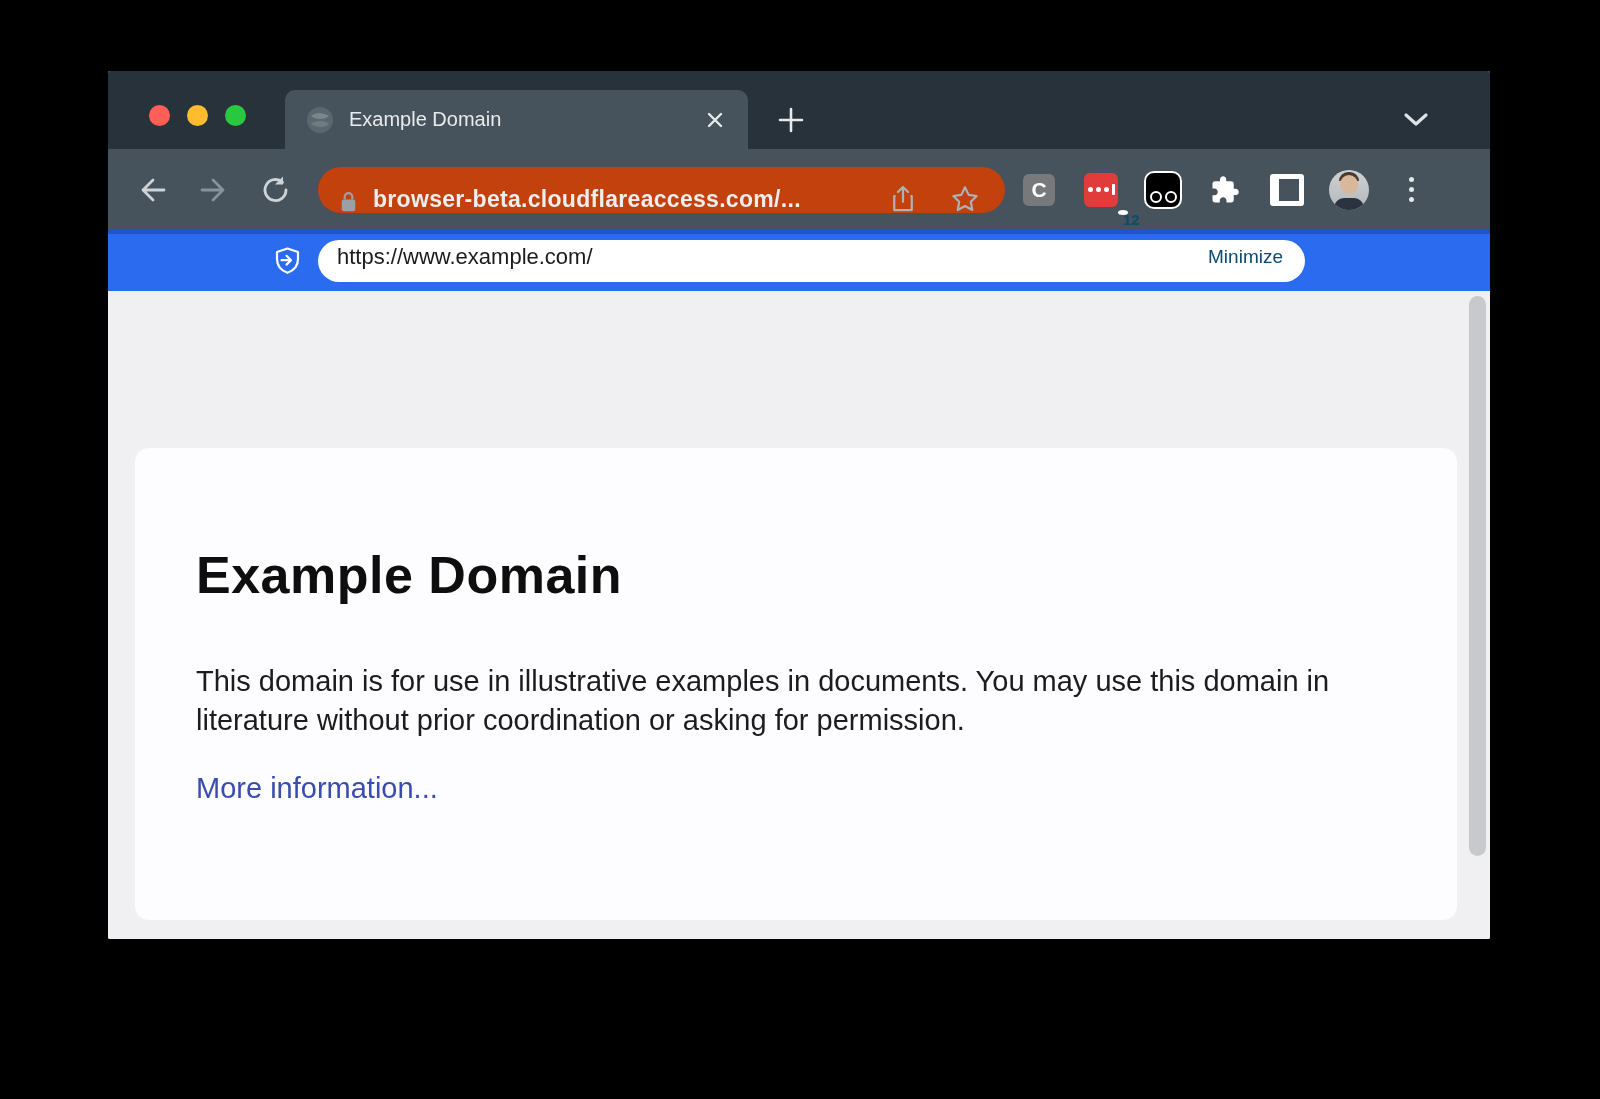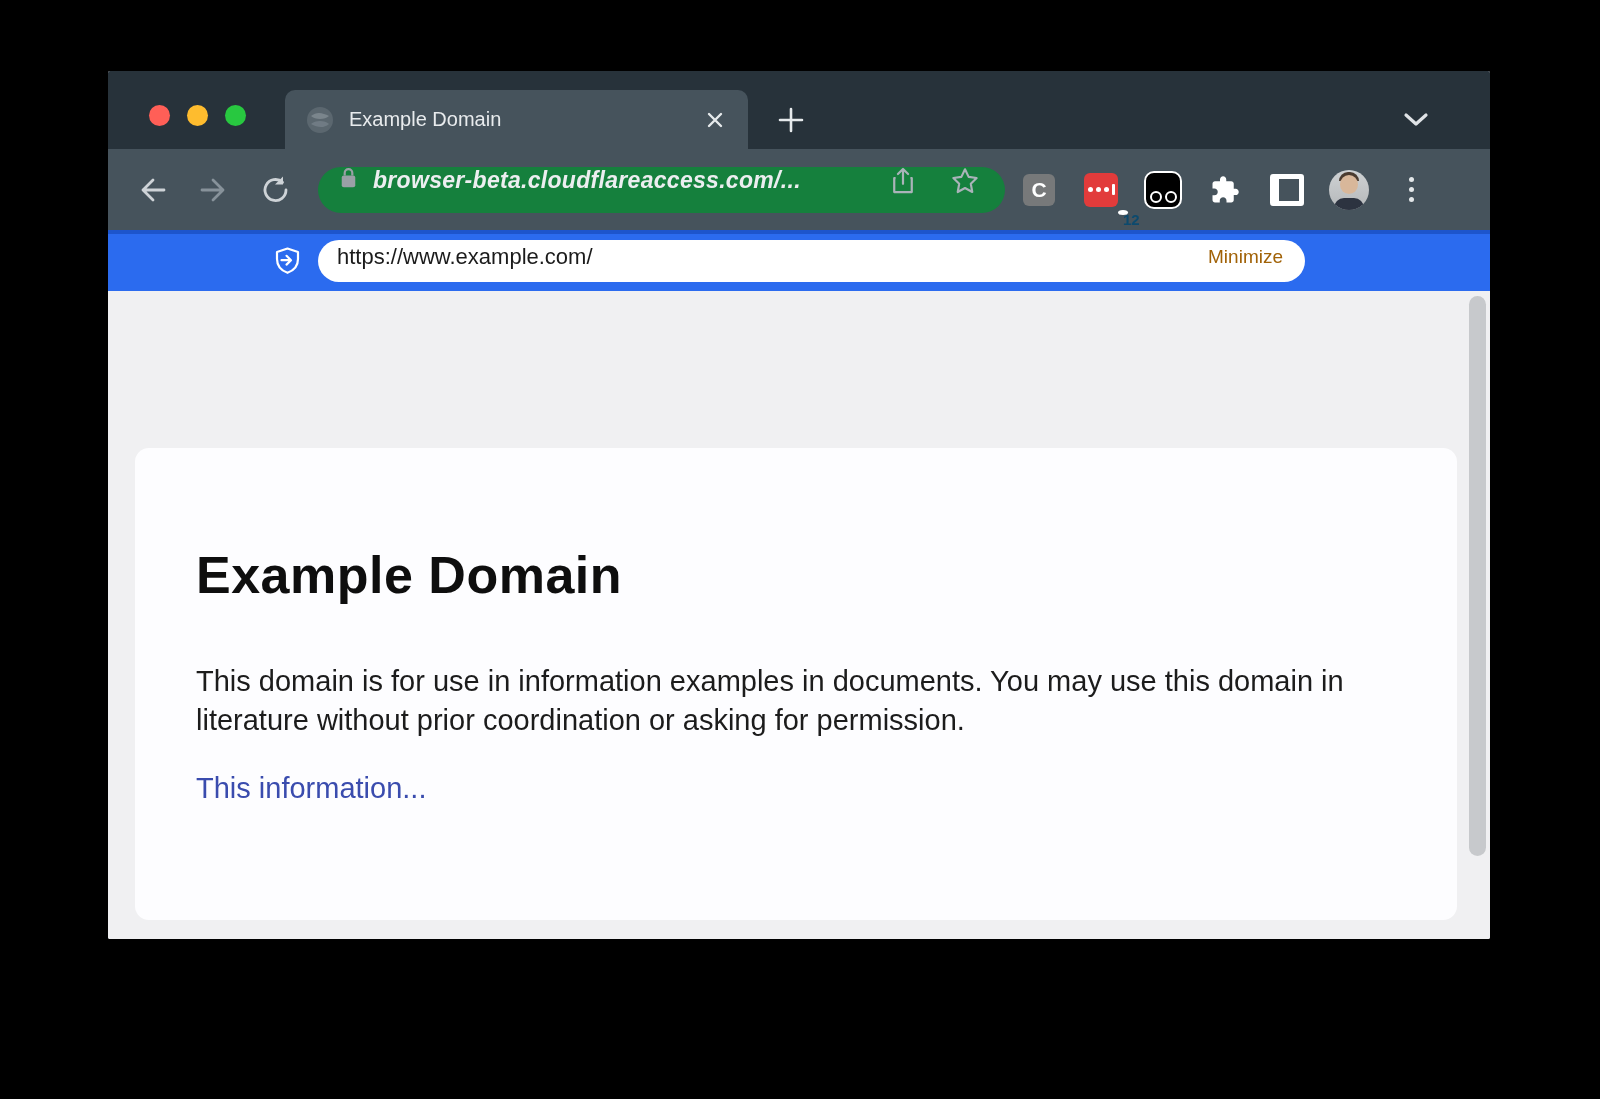--- a/index.html
+++ b/index.html
@@ -26,22 +26,22 @@
   .newtab { position:absolute; left:666px; top:32px; width:34px; height:34px;
             display:flex; align-items:center; justify-content:center; }
   .tabsearch { position:absolute; left:1292px; top:34px; width:32px; height:30px;
                display:flex; align-items:center; justify-content:center; }
 
   
   .toolbar { height:81px; background:#46535c; display:flex; align-items:center; padding-left:24px; flex:0 0 auto; }
   .navbtn { width:40px; height:44px; display:flex; align-items:center; justify-content:center; }
   .navbtn + .navbtn { margin-left:22px; }
 
-  .omnibox { margin-left:22px; width:687px; height:46px; border-radius:23px; background:#15803d;
-             display:flex; align-items:flex-start; padding:0 26px 0 22px;font-style:italic; }
+  .omnibox { margin-left:22px; width:687px; height:46px; border-radius:23px; background:#c2410c;
+             display:flex; align-items:flex-end; padding:0 26px 0 22px; }
   .omni-lock { flex:0 0 auto; margin-right:16px; display:flex; }
   .omni-url { color:#eceef0; font-size:23px; font-weight:bold; letter-spacing:.3px; white-space:nowrap;
               overflow:hidden; flex:1; }
   .omni-share, .omni-star { flex:0 0 auto; display:flex; }
   .omni-share { margin-left:14px; margin-right:36px; }
 
   .extrow { display:flex; align-items:center; margin-left:14px; }
   .extslot { width:40px; height:46px; display:flex; align-items:center; justify-content:center; position:relative; }
   .extslot + .extslot { margin-left:22px; }
 
@@ -65,21 +65,21 @@
   .kebab { display:flex; flex-direction:column; gap:5px; }
   .kebab i { width:5px; height:5px; border-radius:50%; background:#e3e7e9; }
 
   
   .bluebar { height:61px; background:linear-gradient(#1d55cc 0, #1d55cc 4px, #2b6bef 4px);
              display:flex; align-items:center; padding-left:166px; flex:0 0 auto; }
   .shield { width:27px; height:27px; flex:0 0 auto; }
   .iso-input { margin-left:17px; width:987px; height:42px; border-radius:21px; background:#fff;
                display:flex; align-items:center; padding:0 22px 8px 19px; }
   .iso-url { color:#1b1b1b; font-size:22px; flex:1; white-space:nowrap; overflow:hidden; }
-  .iso-min { color:#a16207; font-size:19px; flex:0 0 auto;margin-left:47px; }
+  .iso-min { color:#0c4a6e; font-size:19px; flex:0 0 auto;margin-left:47px; }
 
   
   .content { position:relative; flex:1; background:#f0f0f2; }
   .scroll-thumb { position:absolute; right:4px; top:5px; width:17px; height:560px; border-radius:9px; background:#c7c9cc; }
   .card { position:absolute; left:27px; top:157px; width:1322px; height:472px; background:#fdfdff;
           border-radius:14px; padding:98px 60px 0 61px; }
   .card h1 { font-size:52px; line-height:58px; font-weight:bold; color:#0e0e0e; margin:0 0 58px 0; letter-spacing:.5px; }
   .card p  { font-size:29px; line-height:39px; color:#1c1c1c; max-width:1155px; margin:0 0 32px 0; }
   .card a  { font-size:29px; color:#3a4cae; text-decoration:none; }
 
@@ -219,20 +219,20 @@
       </span>
       <div class="iso-input">
         <span class="iso-url">https://www.example.com/</span>
         <span class="iso-min">Minimize</span>
       </div>
     </div>
 
     <div class="content">
       <div class="card">
         <h1>Example Domain</h1>
-        <p>This domain is for use in information examples in documents. You may use this domain in literature without prior coordination or asking for permission.</p>
-        <a href="#">This information...</a>
+        <p>This domain is for use in illustrative examples in documents. You may use this domain in literature without prior coordination or asking for permission.</p>
+        <a href="#">More information...</a>
       </div>
       <div class="scroll-thumb"></div>
     </div>
 
   </div>
 </div>
 
 </body></html>

